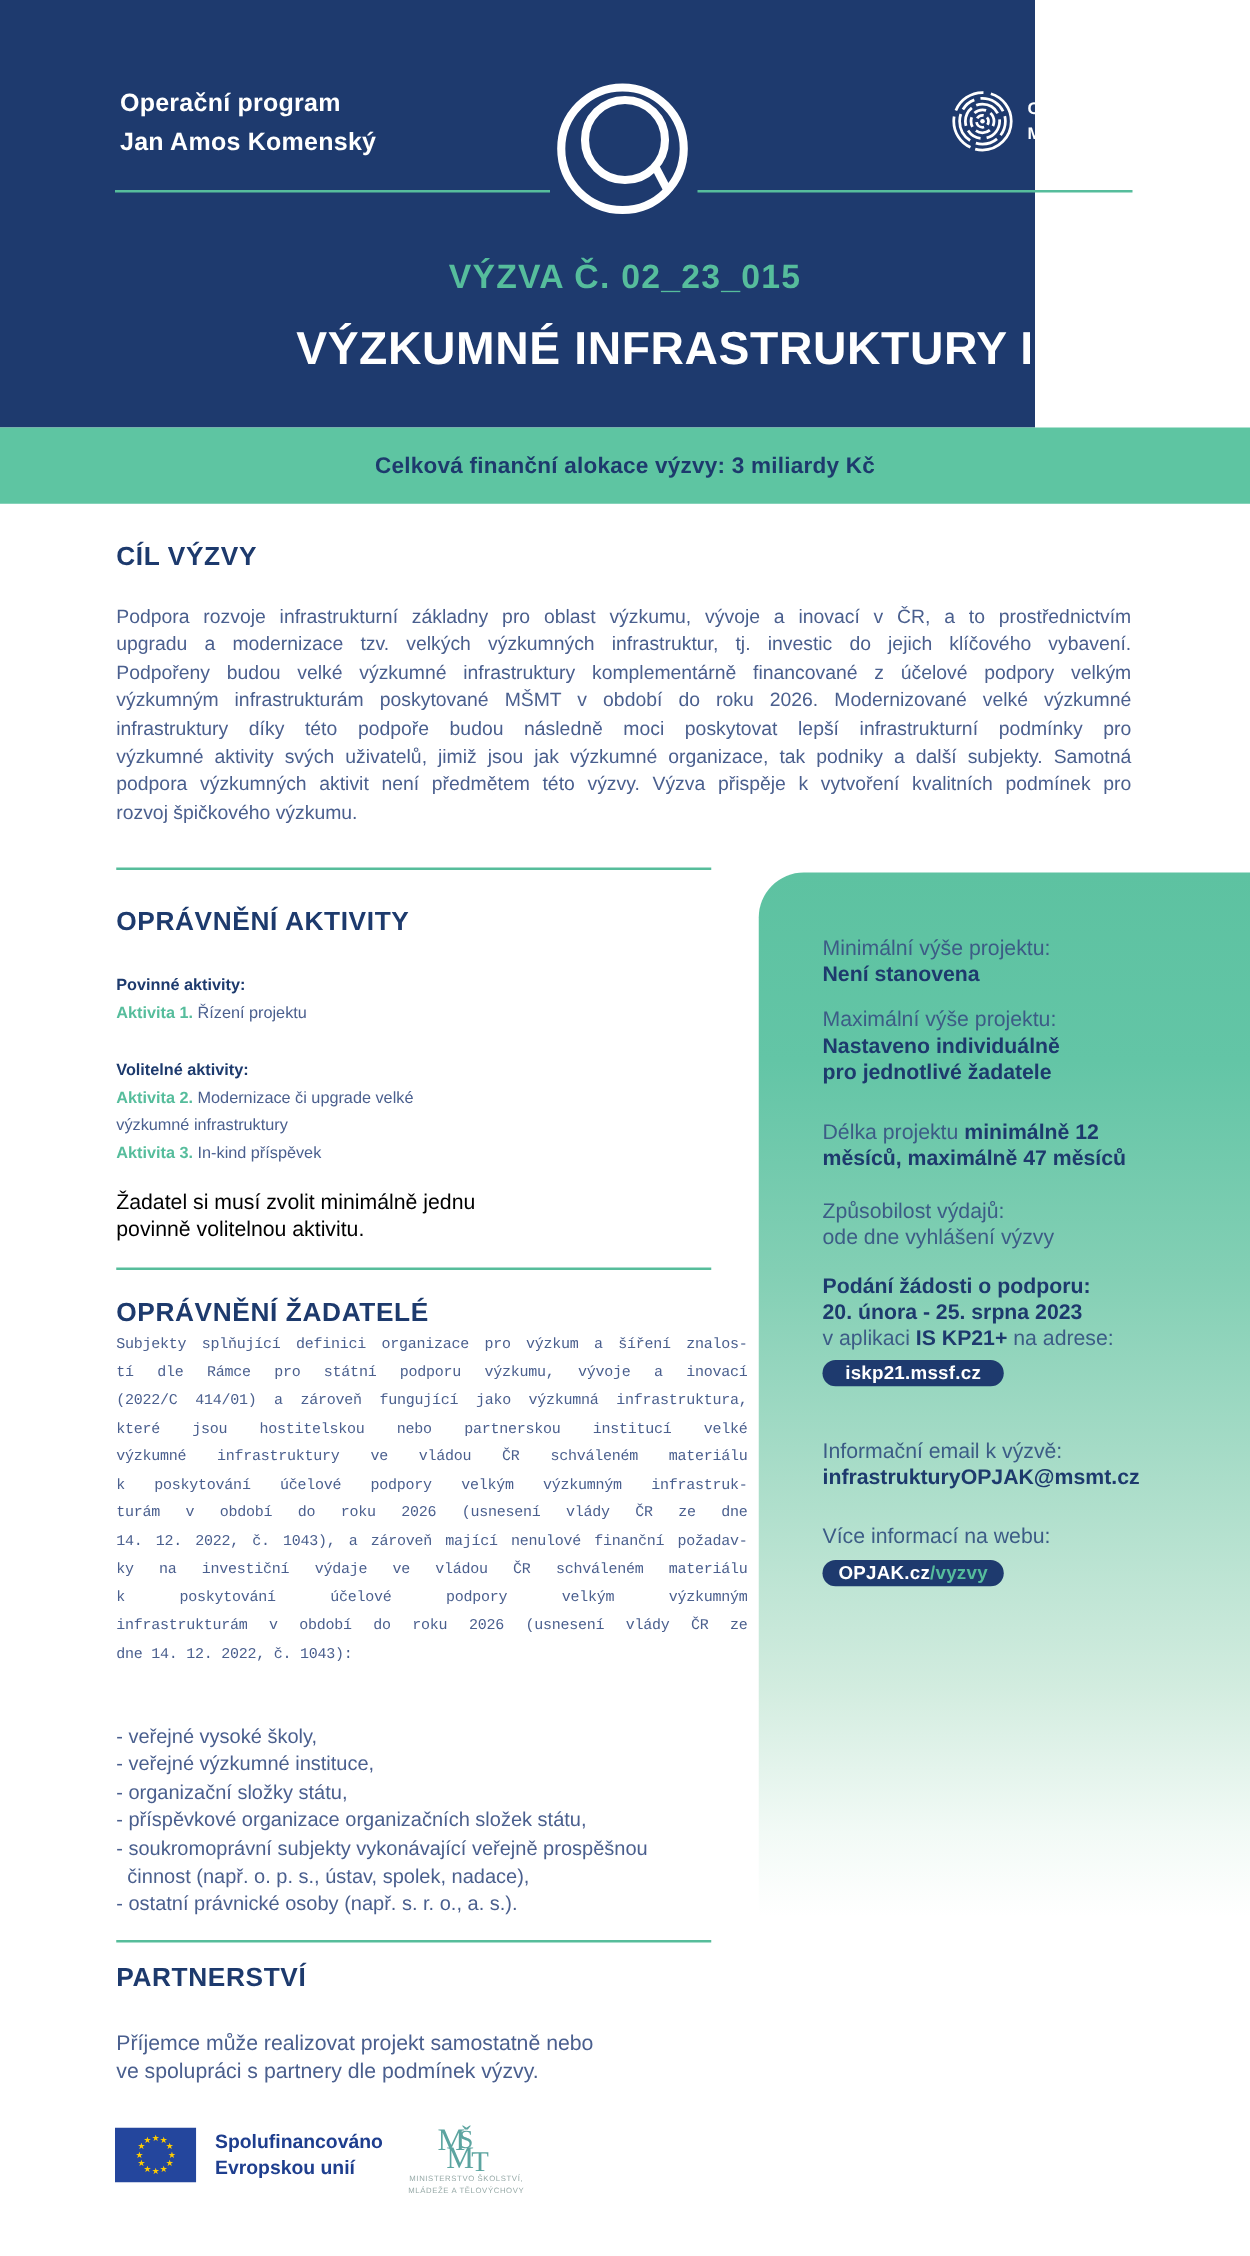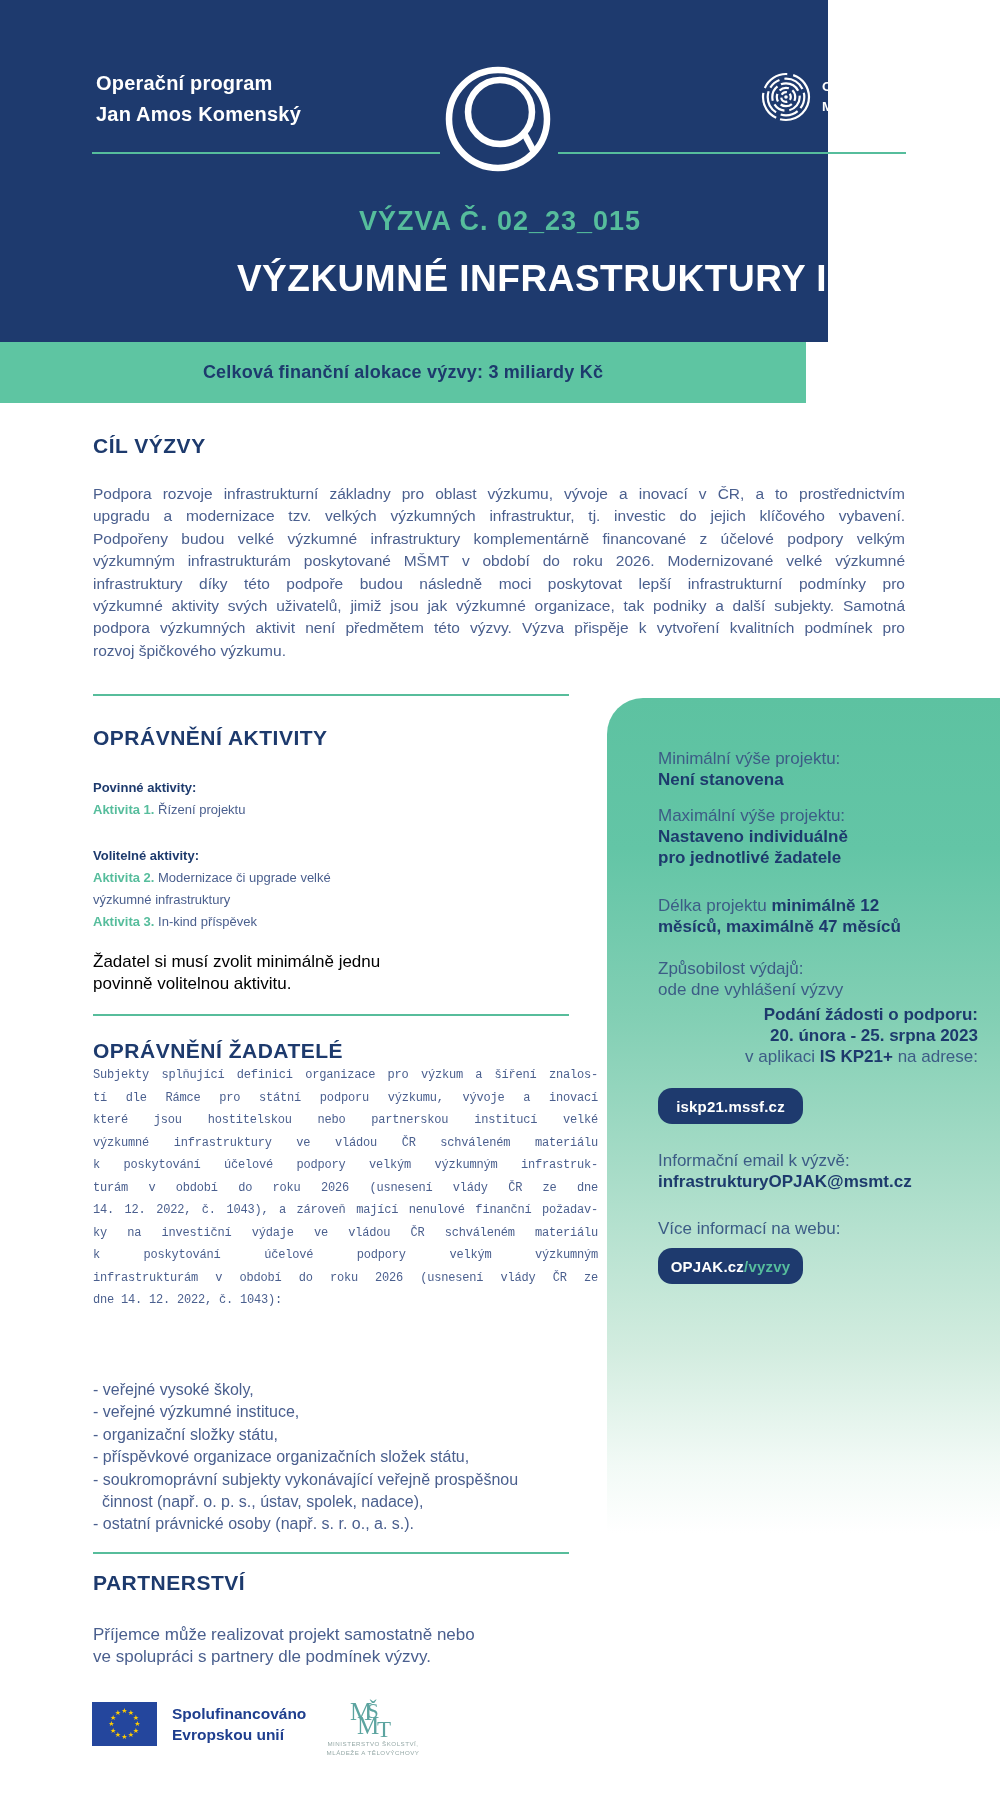--- a/index.html
+++ b/index.html
@@ -16,21 +16,21 @@
   .qlogo{position:absolute;left:443px;top:62px;}
   .brand{position:absolute;left:760px;top:71px;}
   .brand-text{position:absolute;left:822px;top:77px;color:#ffffff;font-weight:bold;
               font-size:13.5px;line-height:20px;letter-spacing:.3px;}
   .call-number{position:absolute;left:0;top:206px;width:1000px;text-align:center;
                color:#56bd9c;font-weight:bold;font-size:27px;letter-spacing:1px;}
   .call-title{position:absolute;left:0;top:258px;width:1000px;text-align:center;
               color:#ffffff;font-weight:bold;font-size:37px;letter-spacing:.5px;padding-left:32px;}
 
   
-  .banner{position:absolute;left:0;top:342px;width:806px;height:61px;background:#5ec5a2;
+  .banner{position:absolute;left:0;top:342px;width:1000px;height:61px;background:#5ec5a2;
           display:flex;align-items:center;justify-content:center;
           color:#1d3a6d;font-weight:bold;font-size:18px;letter-spacing:.2px;}
 
   
   .sec-h{position:absolute;left:93px;color:#1d3a6d;font-weight:bold;font-size:21px;
          letter-spacing:.5px;line-height:1.2;}
   .h-cil{top:433px;} .h-akt{top:725px;} .h-zad{top:1038px;} .h-par{top:1570px;}
   .divider{position:absolute;left:93px;width:476px;height:2px;background:#57bd9b;}
   .d1{top:694px;} .d2{top:1014px;} .d3{top:1552px;}
 
@@ -52,26 +52,26 @@
   .act-note{position:absolute;left:93px;top:951px;width:470px;font-size:17px;
             line-height:22px;color:#000000;}
 
   
   .sidebar{position:absolute;left:607px;top:698px;width:393px;height:835px;
            border-radius:36px 0 0 0;
            background:linear-gradient(180deg,#5dc2a1 0%,#63c5a6 18%,#82cfb4 38%,
                       #aaddc9 58%,#d2ecdf 78%,#f2faf6 92%,#ffffff 100%);}
   .sb-entry{position:absolute;left:51px;width:320px;font-size:17px;line-height:21px;color:#3c5c86;}
   .sb-entry .b{color:#1d3a6d;font-weight:bold;}
-  .sb-btn{position:absolute;left:51px;width:145px;height:36px;background:#1e3a6e;
+  .sb-btn{position:absolute;left:51px;width:145px;height:21px;background:#1e3a6e;
           border-radius:14px;display:flex;align-items:center;justify-content:center;
           color:#ffffff;font-weight:bold;font-size:15px;letter-spacing:.2px;cursor:pointer;}
   .sb-btn .teal{color:#56bd9c;}
   .sb-e0{top:50px;} .sb-e1{top:107px;} .sb-e2{top:197px;} .sb-e3{top:260px;}
-  .sb-e4{top:306px;text-align:right;} .sb-e5{top:390px;} .sb-e6{top:452px;} .sb-e7{top:520px;} .sb-e8{top:550px;}
+  .sb-e4{top:320px;} .sb-e5{top:390px;} .sb-e6{top:452px;} .sb-e7{top:520px;} .sb-e8{top:550px;}
 
   
   .eu-flag{position:absolute;left:92px;top:1702px;}
   .eu-label{position:absolute;left:172px;top:1704px;color:#1e3e8e;font-weight:bold;
             font-size:15.5px;line-height:20.5px;}
   .msmt-logo{position:absolute;left:344px;top:1699px;}
   .msmt-caption{position:absolute;left:317px;top:1740px;width:112px;text-align:center;
                 color:#96a9a7;font-size:6.2px;line-height:8.5px;letter-spacing:.5px;white-space:nowrap;}
 </style>
 </head>
@@ -144,20 +144,21 @@
       <div class="ln">Žadatel si musí zvolit minimálně jednu</div>
       <div class="ln">povinně volitelnou aktivitu.</div>
     </div>
 
   <div class="divider d2"></div>
 
   <div class="sec-h h-zad">OPRÁVNĚNÍ ŽADATELÉ</div>
   <div class="para para-zad">
       <div class="ln jline">Subjekty splňující definici organizace pro výzkum a šíření znalos-</div>
       <div class="ln jline">tí dle Rámce pro státní podporu výzkumu, vývoje a inovací</div>
+      <div class="ln jline">(2022/C 414/01) a zároveň fungující jako výzkumná infrastruktura,</div>
       <div class="ln jline">které jsou hostitelskou nebo partnerskou institucí velké</div>
       <div class="ln jline">výzkumné infrastruktury ve vládou ČR schváleném materiálu</div>
       <div class="ln jline">k poskytování účelové podpory velkým výzkumným infrastruk-</div>
       <div class="ln jline">turám v období do roku 2026 (usnesení vlády ČR ze dne</div>
       <div class="ln jline">14. 12. 2022, č. 1043), a zároveň mající nenulové finanční požadav-</div>
       <div class="ln jline">ky na investiční výdaje ve vládou ČR schváleném materiálu</div>
       <div class="ln jline">k poskytování účelové podpory velkým výzkumným</div>
       <div class="ln jline">infrastrukturám v období do roku 2026 (usnesení vlády ČR ze</div>
       <div class="ln jline last">dne 14. 12. 2022, č. 1043):</div>
     </div>

